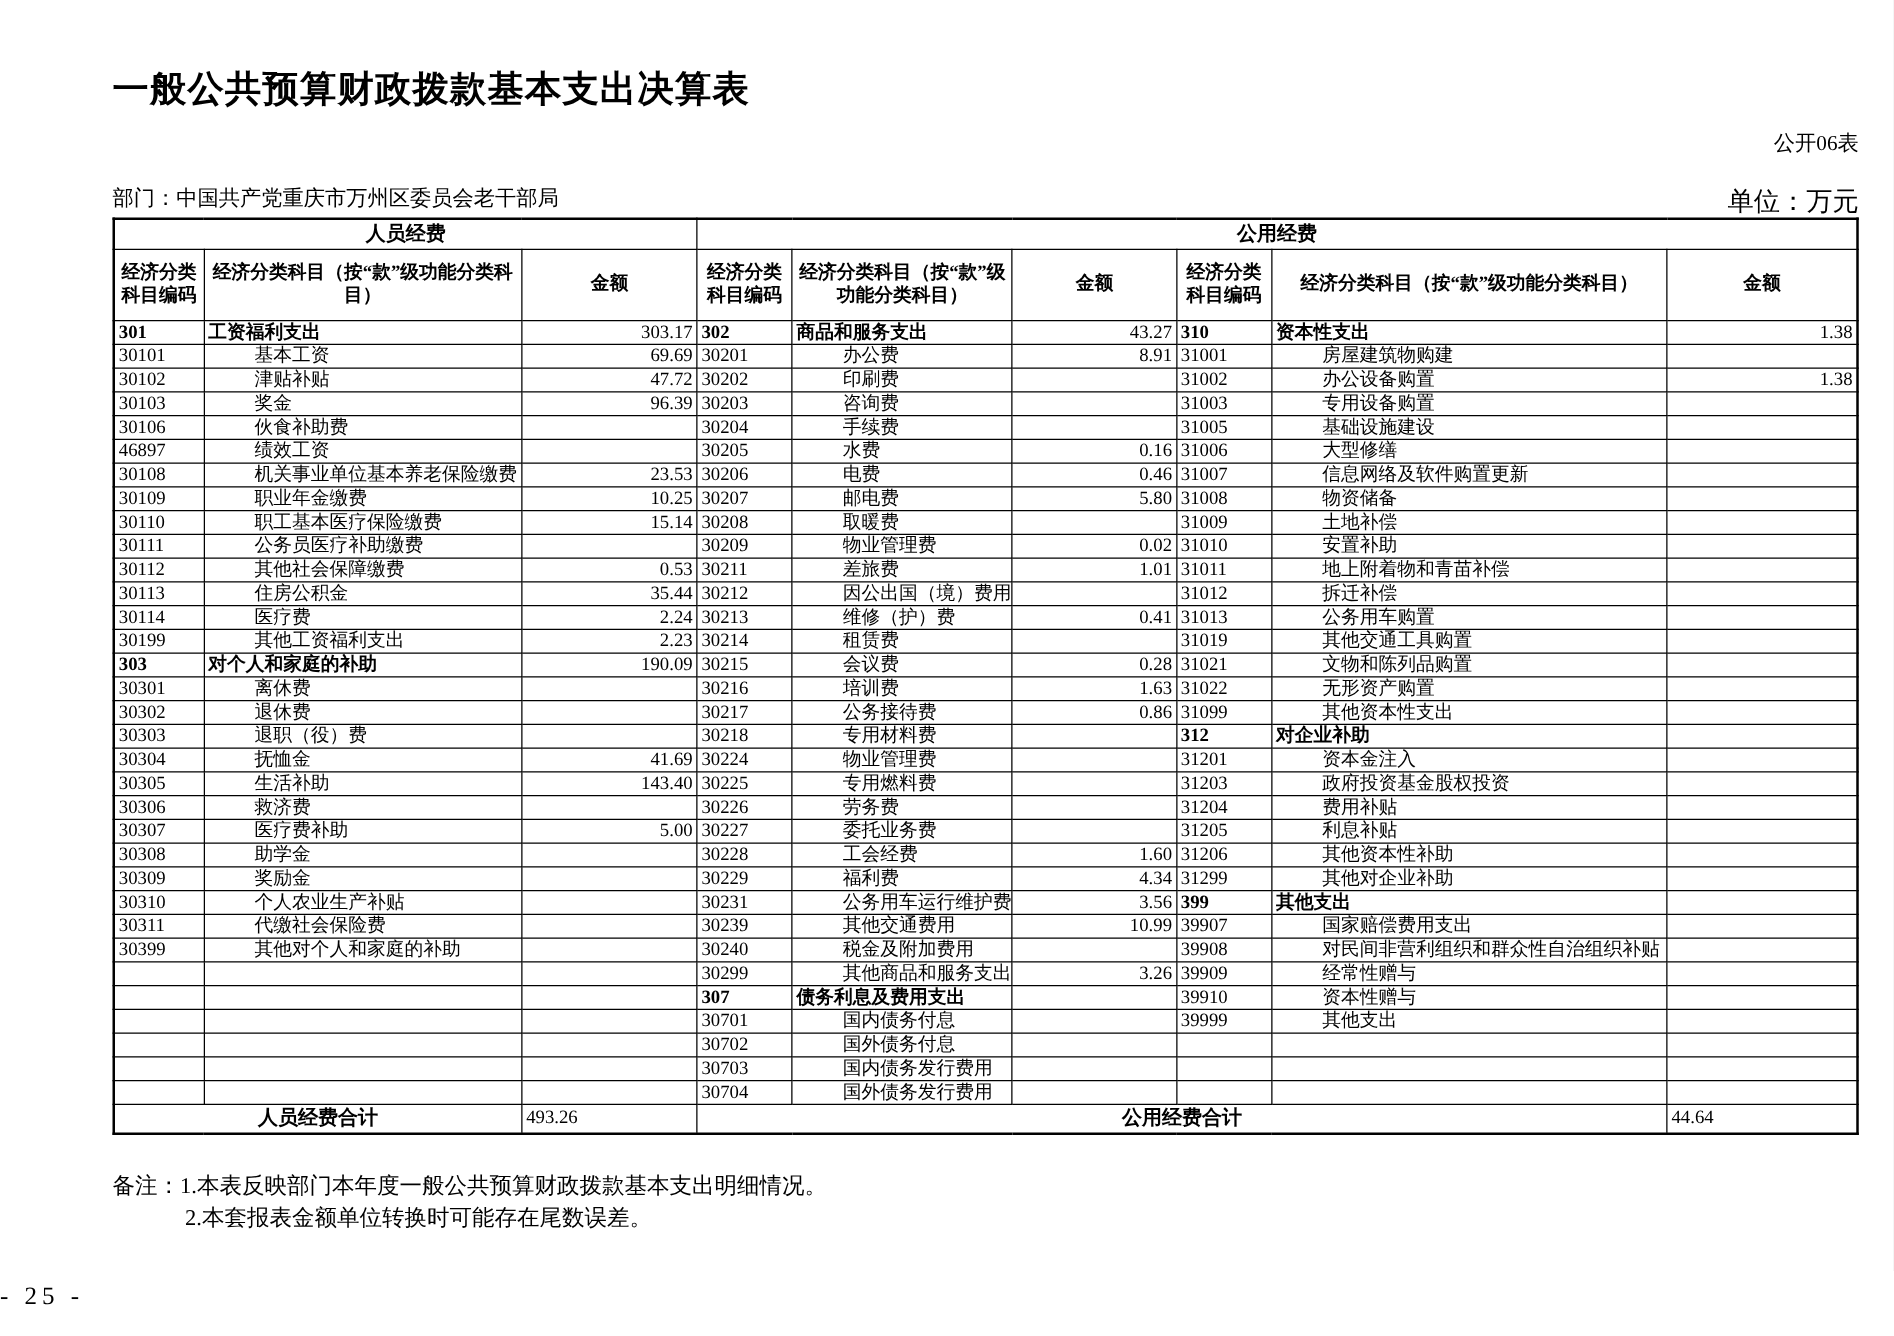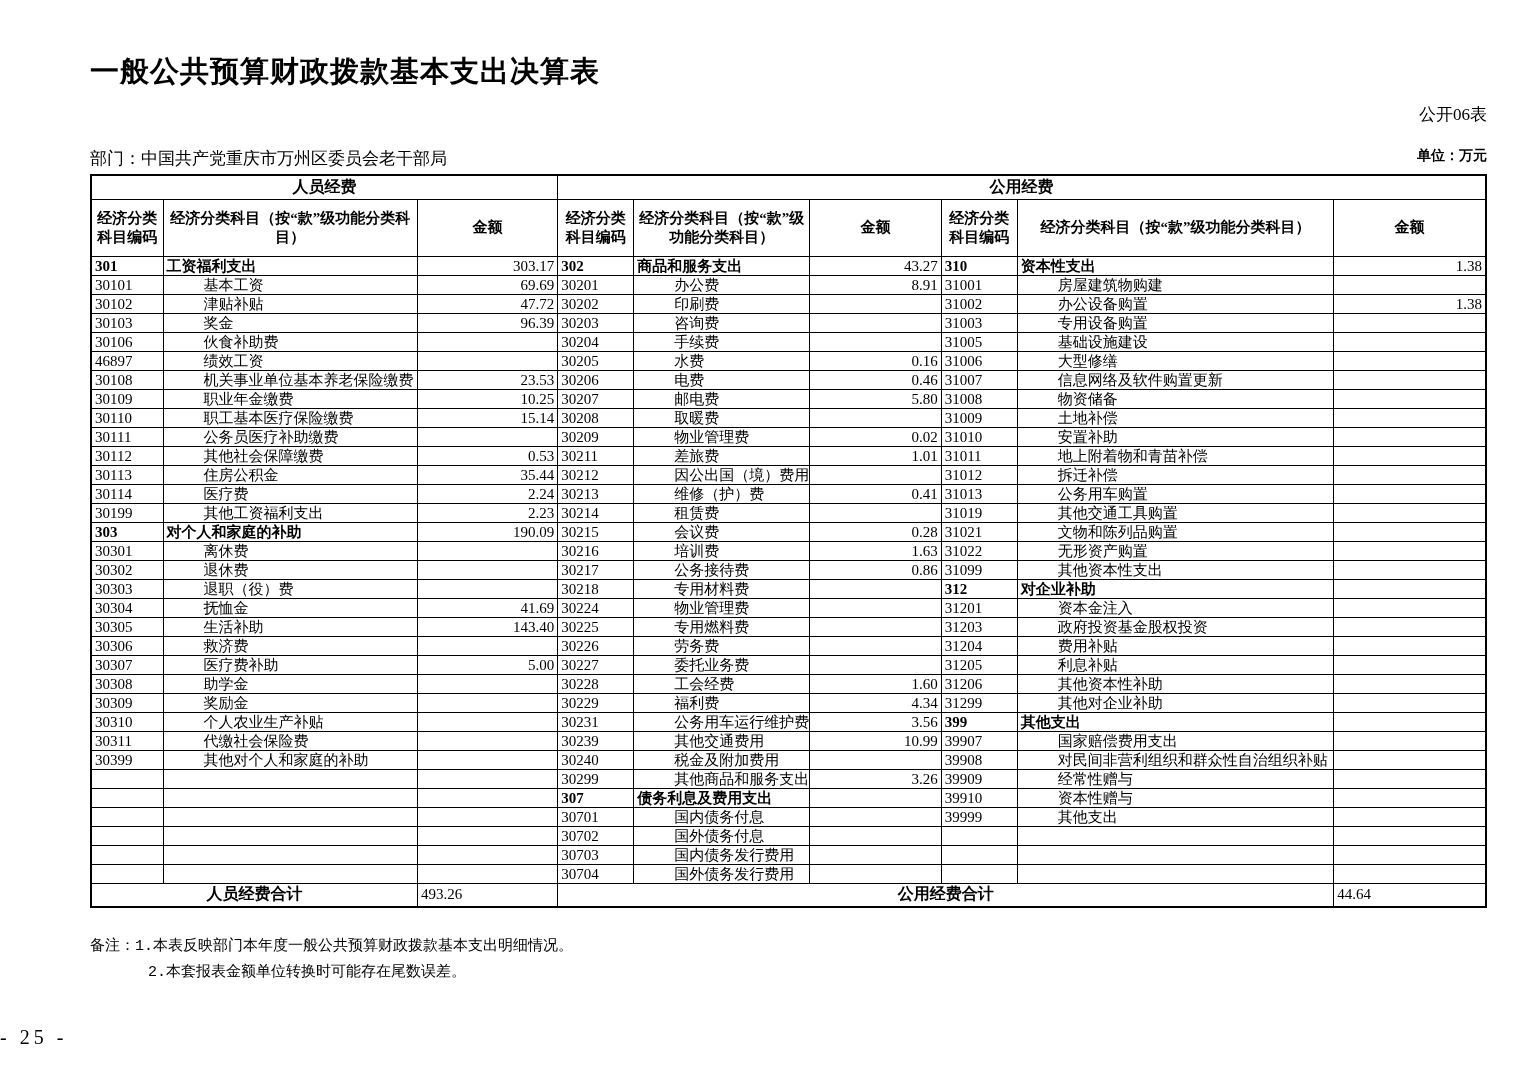--- a/index.html
+++ b/index.html
@@ -28,22 +28,21 @@
     font-size: 17px;
   }
   .dept {
     position: absolute;
     top: 147px; left: 90px;
     font-size: 17px;
   }
   .unit {
     position: absolute;
     top: 147px; right: 28px;
-    font-size: 14px;
-    font-weight: bold;
+    font-size: 21px;
   }
   table.main {
     position: absolute;
     top: 174px; left: 90px;
     width: 1397px;
     border-collapse: collapse;
     table-layout: fixed;
     border: 2px solid #000;
     padding-left: 35px;
   }
@@ -84,23 +83,22 @@
     padding: 0 3px;
   }
   tfoot td.tlabel {
     text-align: center;
     font-weight: bold;
     font-size: 16px;
   }
   tfoot td.tval { text-align: left; }
   .note {
     position: absolute;
-    font-size: 15px;
+    font-size: 18px;
     white-space: nowrap;
-    font-family: Liberation Mono, monospace;
   }
   .note1 { top: 936px; left: 90px; }
   .note2 { top: 962px; left: 148px; }
   .pagenum {
     position: absolute;
     top: 1026px; left: 0; width: 1360px;
     text-align: left;
     font-size: 20px;
     letter-spacing: 4px;
   }

